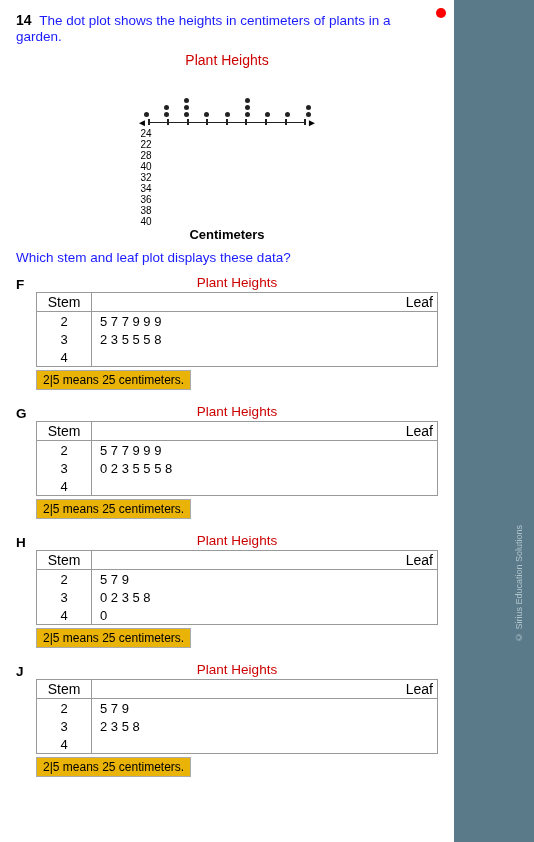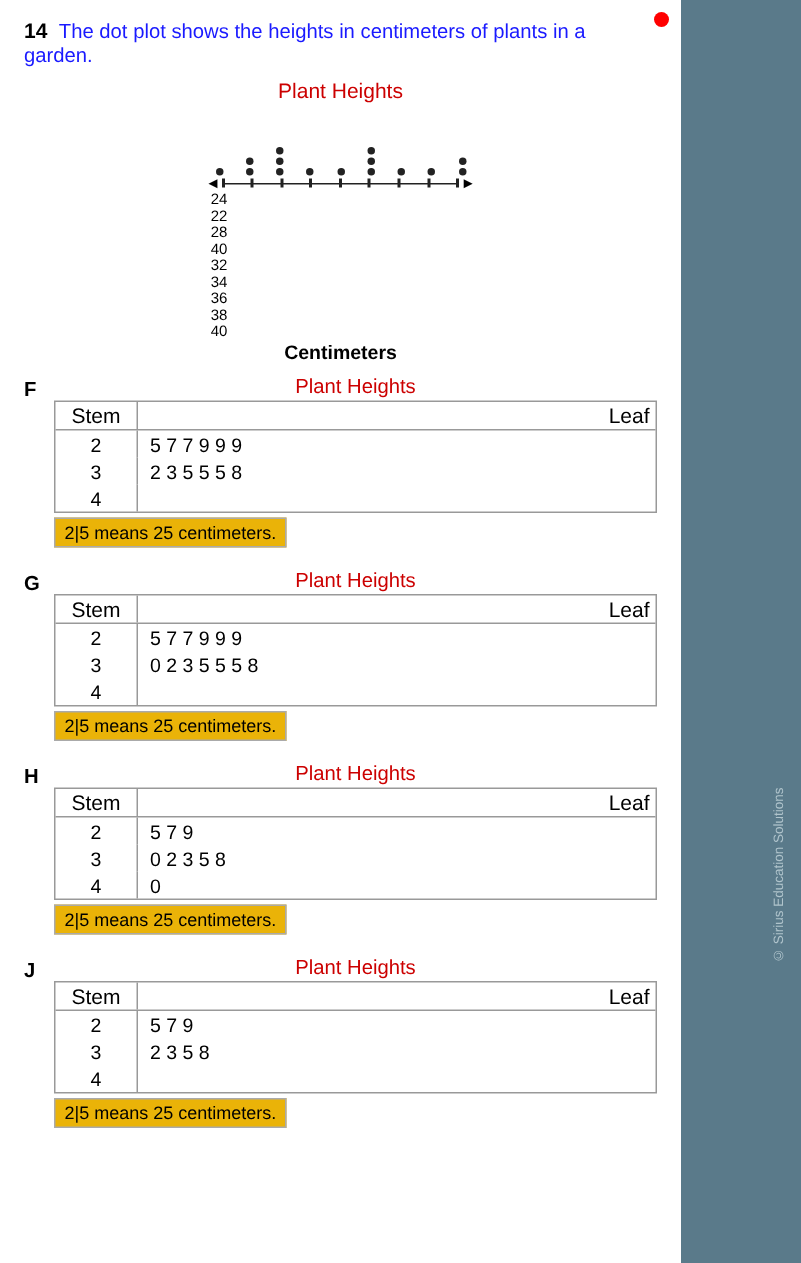--- a/index.html
+++ b/index.html
@@ -282,20 +282,21 @@
             <span class="a-num">34</span>
             <span class="a-num">36</span>
             <span class="a-num">38</span>
             <span class="a-num">40</span>
           </div>
         </div>
         <div class="centimeters-label">Centimeters</div>
       </div>
     </div>
 
+    <div class="question-prompt">Which stem and leaf plot displays these data?</div>
 
     <div>
 
       <div class="answer-option">
         <div class="option-letter">F</div>
         <div class="stem-leaf-block">
           <div class="sl-title">Plant Heights</div>
           <div class="sl-table-wrapper">
             <div class="sl-header">
               <div class="sl-header-stem">Stem</div>

